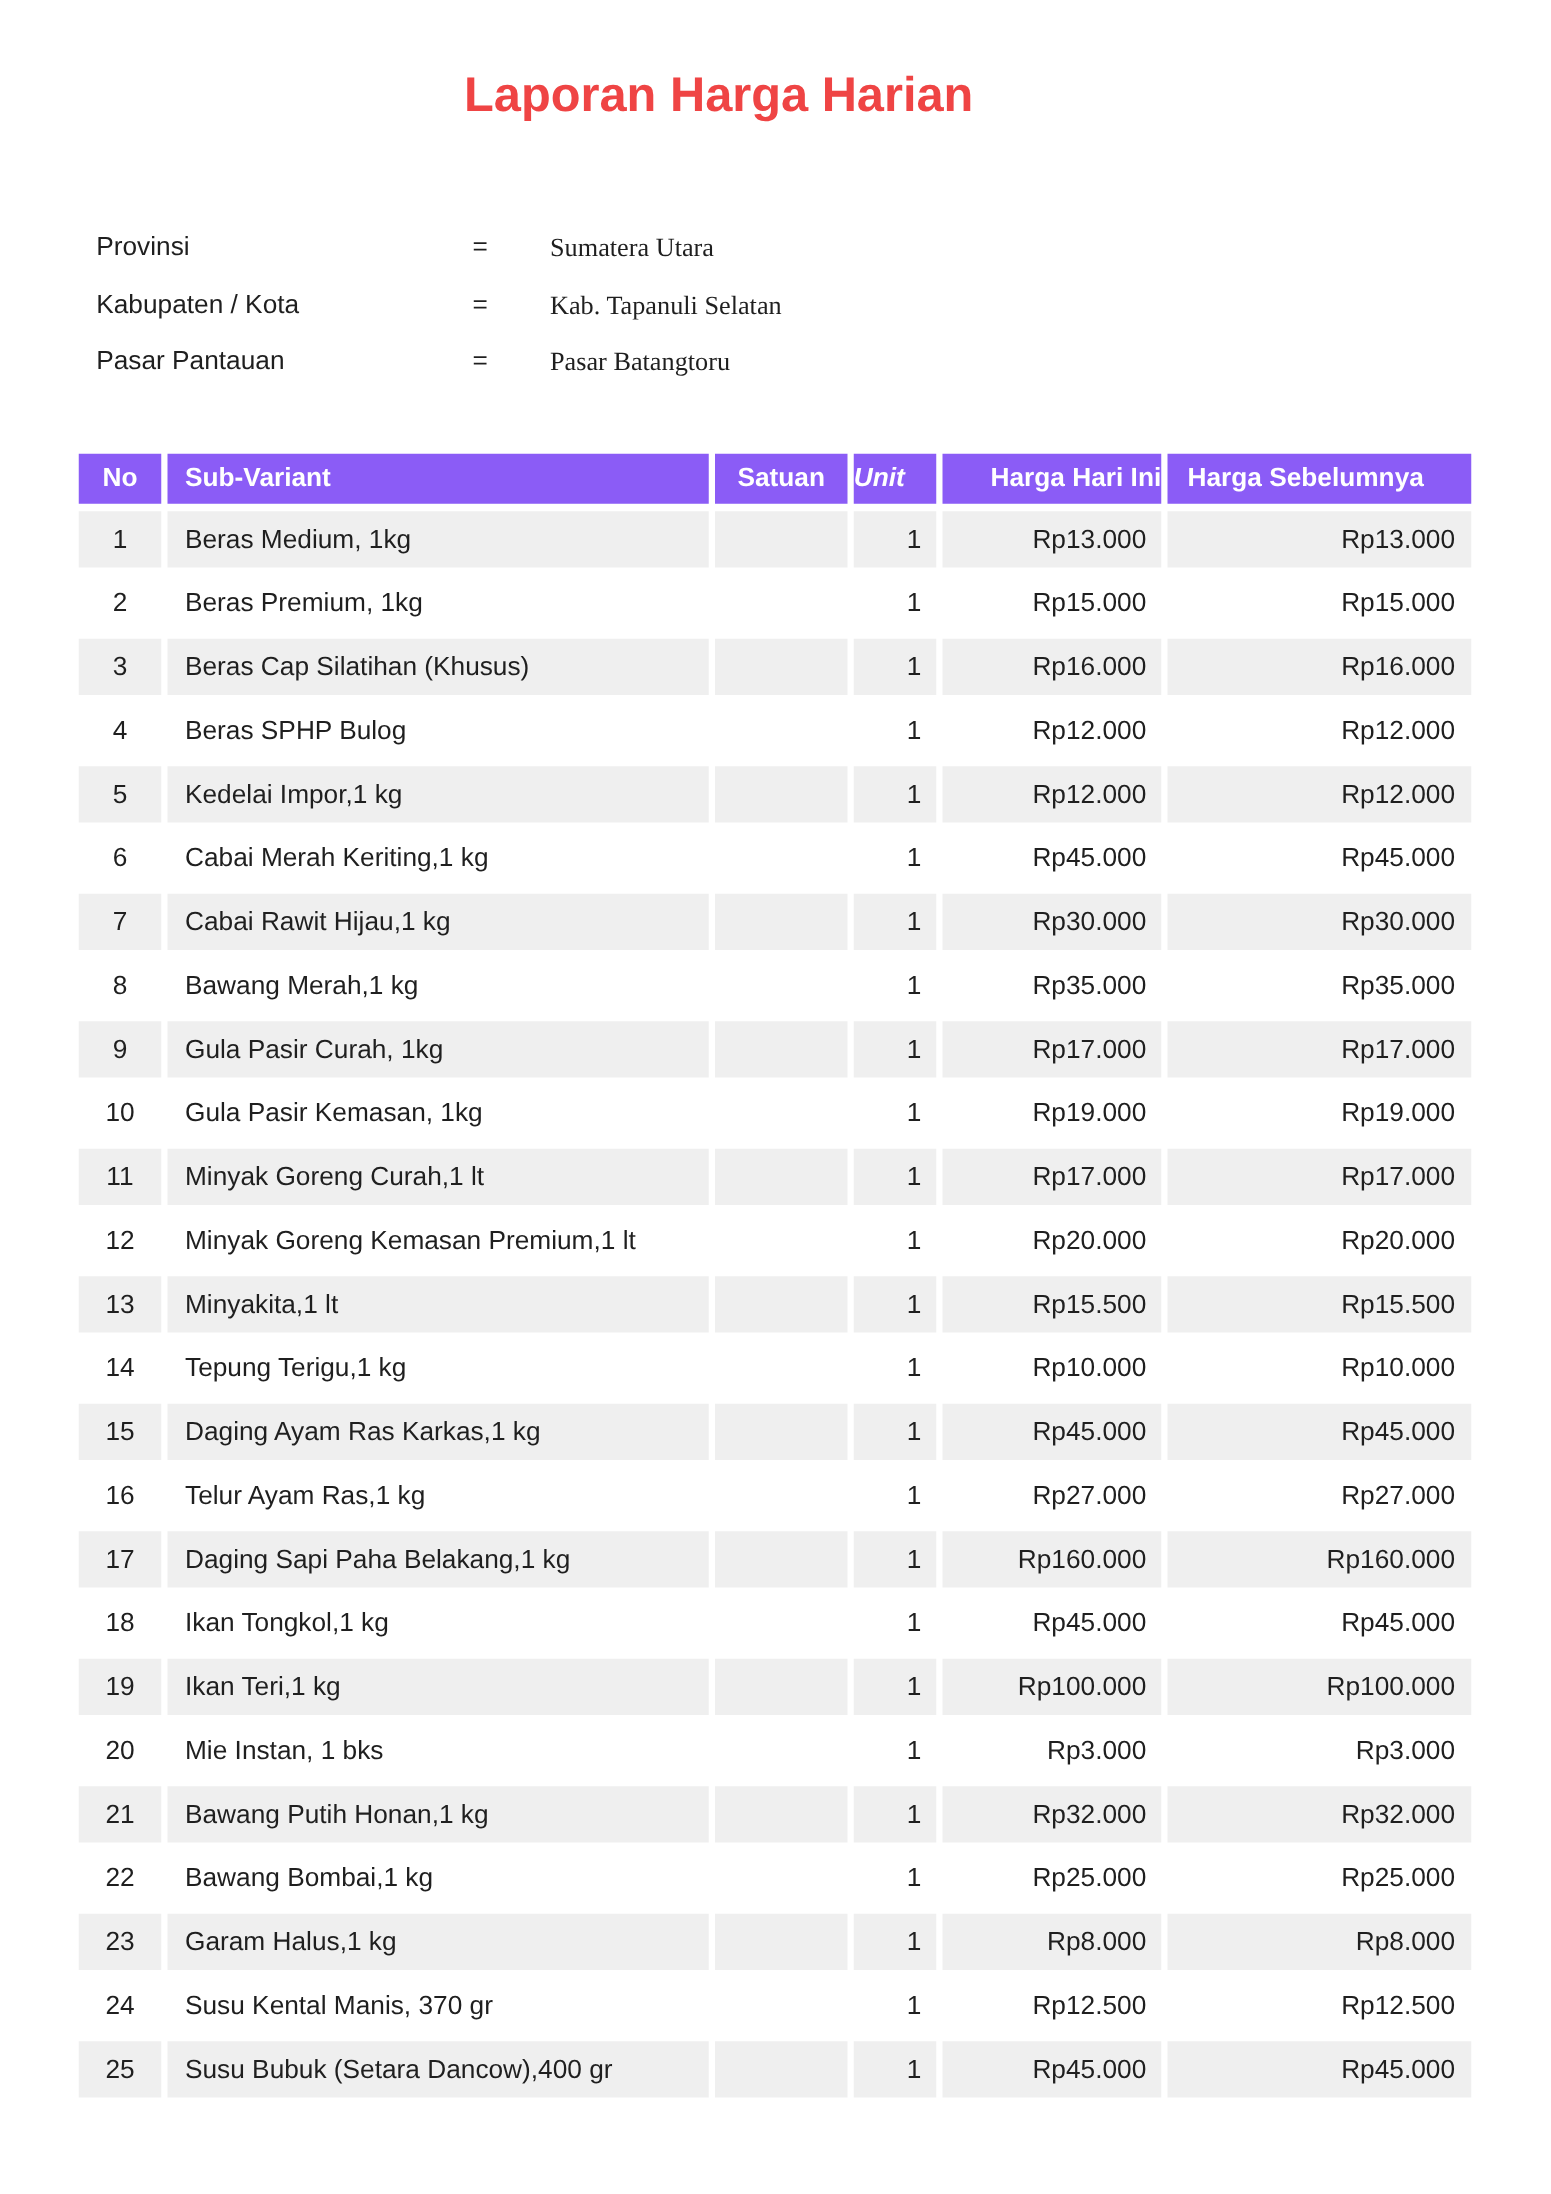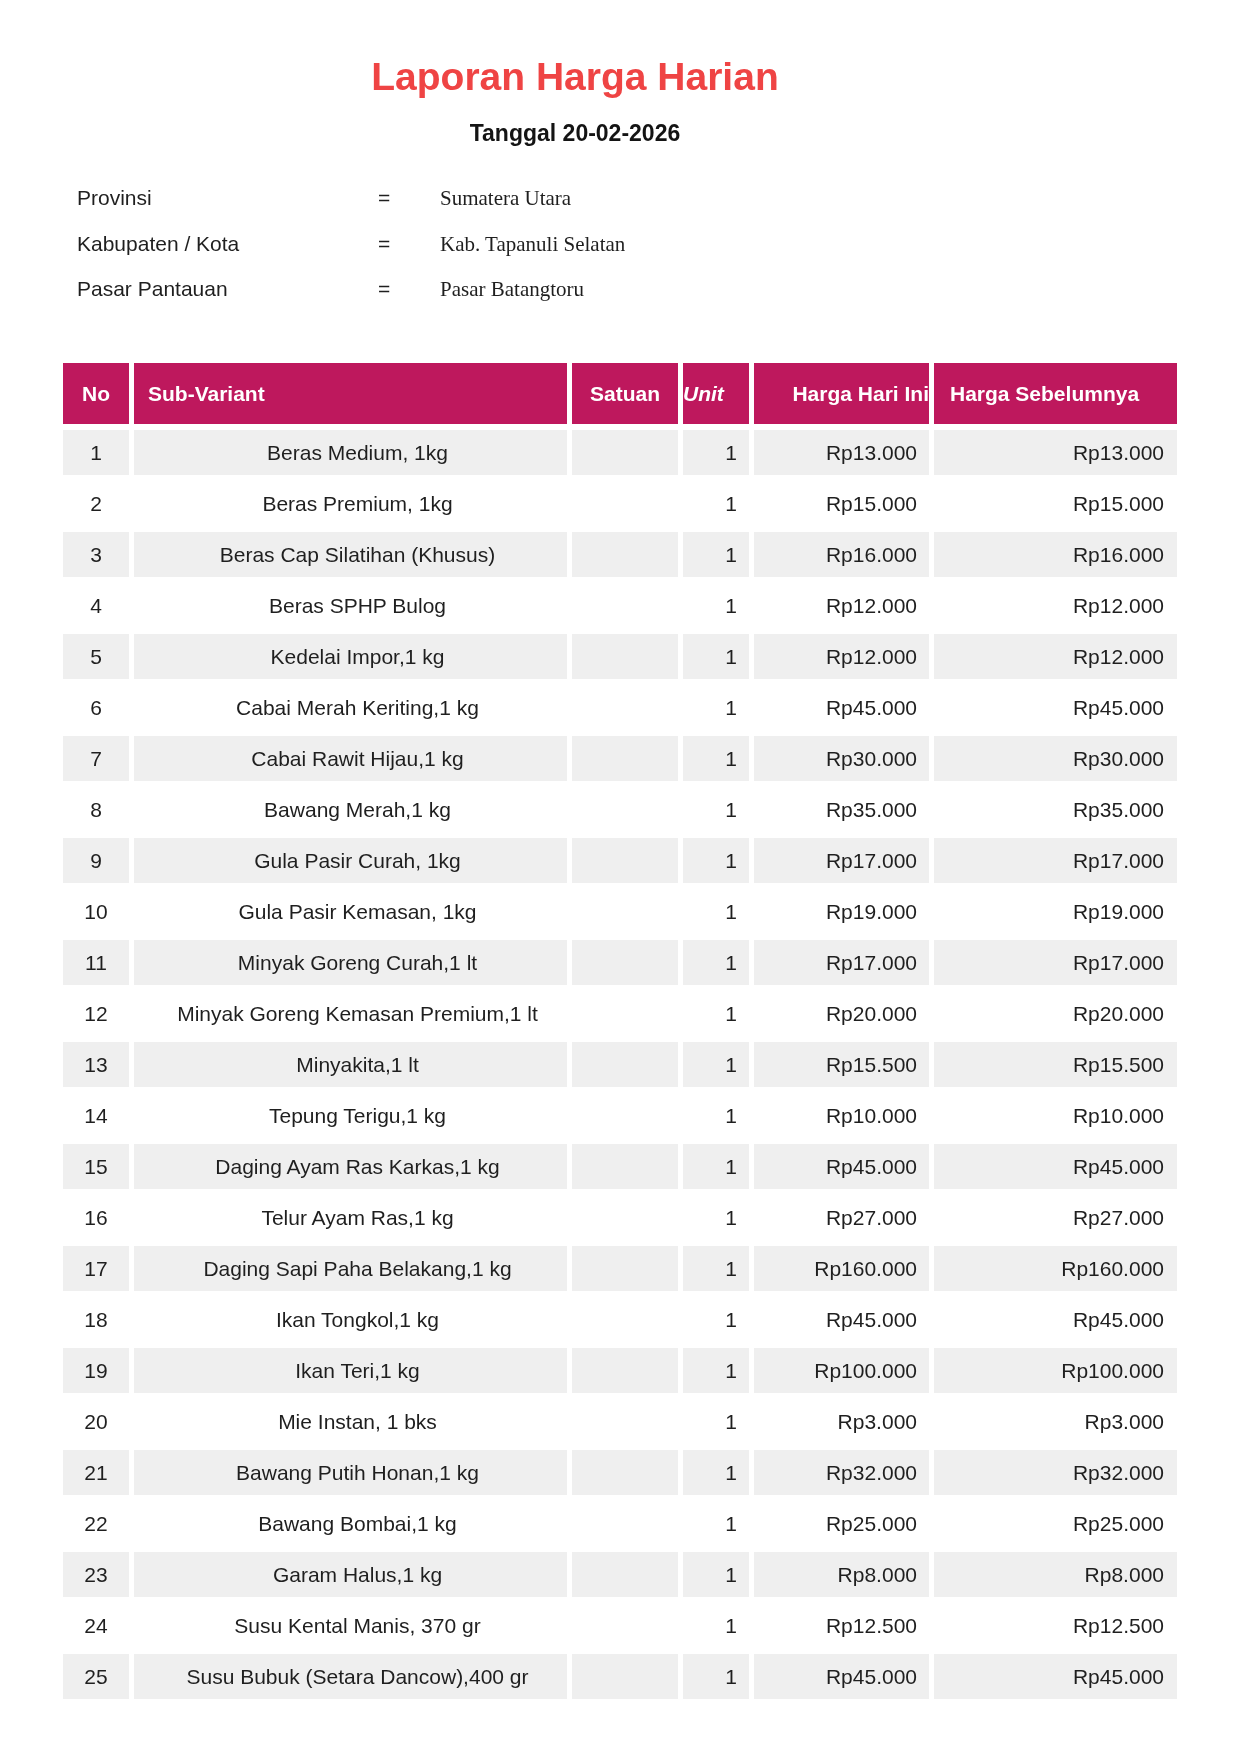--- a/index.html
+++ b/index.html
@@ -57,58 +57,57 @@
     position: absolute;
     top: 357px;
     left: 58px;
     width: 1124px;
     table-layout: fixed;
     border-collapse: separate;
     border-spacing: 5px 6.5px;
     font-size: 21px;
   }
   .price-table th {
-    background: #be185d;
+    background: #8b5cf6;
     color: #ffffff;
     font-weight: bold;
-    height: 61px;
+    height: 40px;
     padding: 0;
     overflow: hidden;
     white-space: nowrap;
   }
   .price-table td {
     height: 45px;
     padding: 0;
     overflow: hidden;
     white-space: nowrap;
   }
   .price-table tr.odd td  { background: #efefef; }
   .price-table tr.even td { background: #ffffff; }
   
   .price-table th.c0 { text-align: center; }
   .price-table th.c1 { text-align: left; padding-left: 14px; }
   .price-table th.c2 { text-align: center; }
   .price-table th.c3 { text-align: left; font-style: italic; }
   .price-table th.c4 { text-align: right; padding-left: 11px; }
   .price-table th.c5 { text-align: left; padding-left: 16px; }
   .price-table td.c0 { text-align: center; }
-  .price-table td.c1 { text-align: center;  padding-left: 14px; margin-top: 12px; }
+  .price-table td.c1 { text-align: left;  padding-left: 14px; margin-top: 12px; }
   .price-table td.c2 { text-align: center; }
   .price-table td.c3 { text-align: right; padding-right: 12px; }
   .price-table td.c4 { text-align: right; padding-right: 12px; }
   .price-table td.c5 { text-align: right; padding-right: 13px; }
 </style>
 </head>
 <body>
 
 <div class="page">
 
   <div class="header-block">
     <h1 class="doc-title">Laporan Harga Harian</h1>
-    <div class="doc-subtitle">Tanggal 20-02-2026</div>
   </div>
 
   <div class="info-block">
   <div class="info-row">
     <span class="info-label">Provinsi</span>
     <span class="info-sep">=</span>
     <span class="info-value">Sumatera Utara</span>
   </div>
 
   <div class="info-row">

